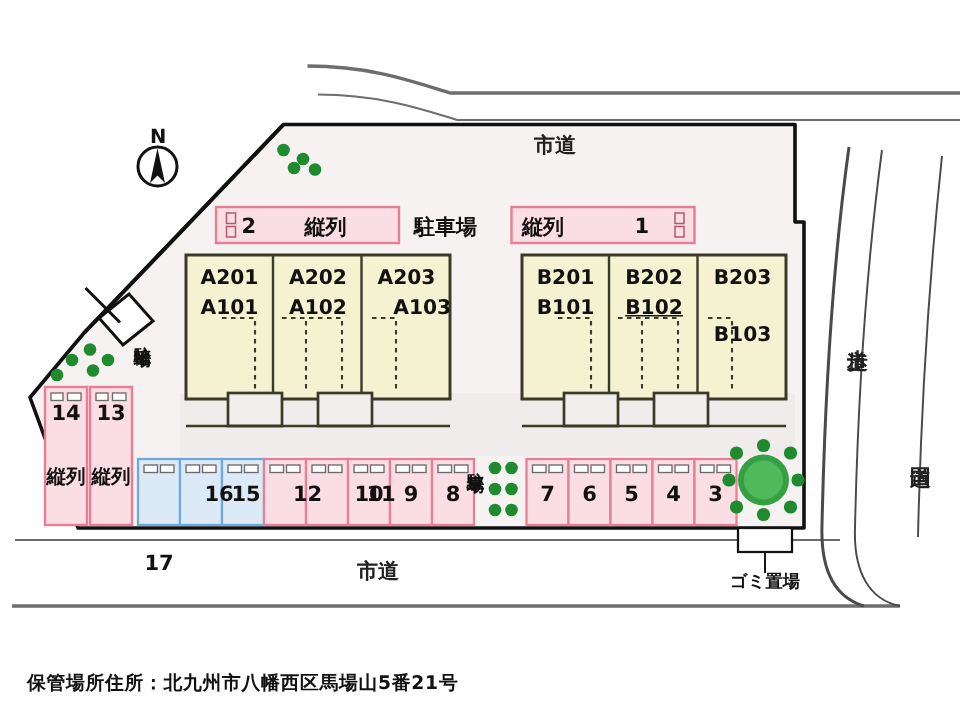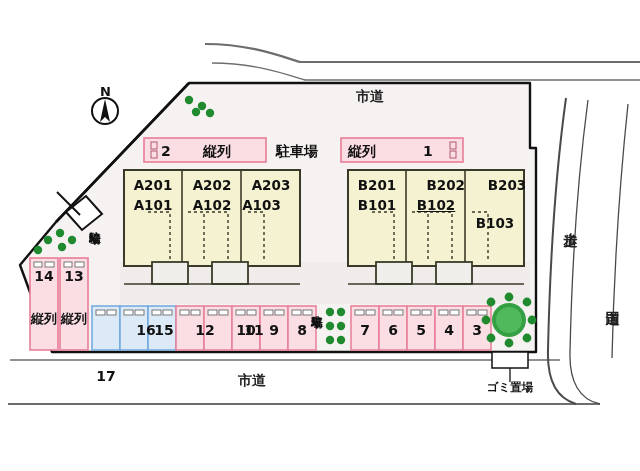--- a/index.html
+++ b/index.html
@@ -218,27 +218,27 @@
   <div class="hdr-box-txt" style="left:203px;top:143px;">縦列</div>
   <div class="hdr-box-txt" style="left:348px;top:143px;">縦列</div>
   <div class="hdr-box-txt" style="left:423px;top:143px;">1</div>
   <div class="hdr-box-txt" style="left:276px;top:143px;">駐車場</div>
 
   <div class="unit-txt" style="left:124px;top:178px;width:58px;">A201</div>
   <div class="unit-txt" style="left:124px;top:198px;width:58px;">A101</div>
   <div class="unit-txt" style="left:183px;top:178px;width:58px;">A202</div>
   <div class="unit-txt" style="left:183px;top:198px;width:58px;">A102</div>
   <div class="unit-txt" style="left:242px;top:178px;width:58px;">A203</div>
-  <div class="unit-txt" style="left:234px;top:198px;width:55px;">A103</div>
+  <div class="unit-txt" style="left:254px;top:198px;width:55px;">A103</div>
 
   <div class="unit-txt" style="left:348px;top:178px;width:58px;">B201</div>
   <div class="unit-txt" style="left:348px;top:198px;width:58px;">B101</div>
-  <div class="unit-txt" style="left:407px;top:178px;width:58px;text-align:right;">B202</div>
+  <div class="unit-txt" style="left:407px;top:178px;width:58px;">B202</div>
   <div class="unit-txt" style="left:407px;top:198px;width:58px;text-decoration:underline;">B102</div>
-  <div class="unit-txt" style="left:466px;top:178px;width:58px;padding-left:12px;">B203</div>
+  <div class="unit-txt" style="left:466px;top:178px;width:58px;">B203</div>
   <div class="unit-txt" style="left:466px;top:198px;width:58px;margin-top:18px;">B103</div>
 
   <div class="tiny vert" style="left:88px;top:222px;">駐輪場</div>
 
   <div class="stall-num" style="left:30px;top:268px;width:28px;">14</div>
   <div class="tan-v" style="left:30px;top:312px;width:28px;">縦列</div>
   <div class="stall-num" style="left:60px;top:268px;width:28px;">13</div>
   <div class="tan-v" style="left:60px;top:312px;width:28px;">縦列</div>
 
   <div class="stall-num" style="left:92px;top:322px;width:28px;margin-top:46px;">17</div>
@@ -254,14 +254,15 @@
   <div class="tiny vert" style="left:310px;top:306px;">駐車場</div>
 
   <div class="stall-num" style="left:351px;top:322px;width:28px;">7</div>
   <div class="stall-num" style="left:379px;top:322px;width:28px;">6</div>
   <div class="stall-num" style="left:407px;top:322px;width:28px;">5</div>
   <div class="stall-num" style="left:435px;top:322px;width:28px;">4</div>
   <div class="stall-num" style="left:463px;top:322px;width:28px;">3</div>
 
   <div class="tiny" style="left:484px;top:380px;width:52px;line-height:14px;">ゴミ置場</div>
 
+  <div class="addr">保管場所住所：北九州市八幡西区馬場山5番21号</div>
 
 </div>
 
 </body></html>

